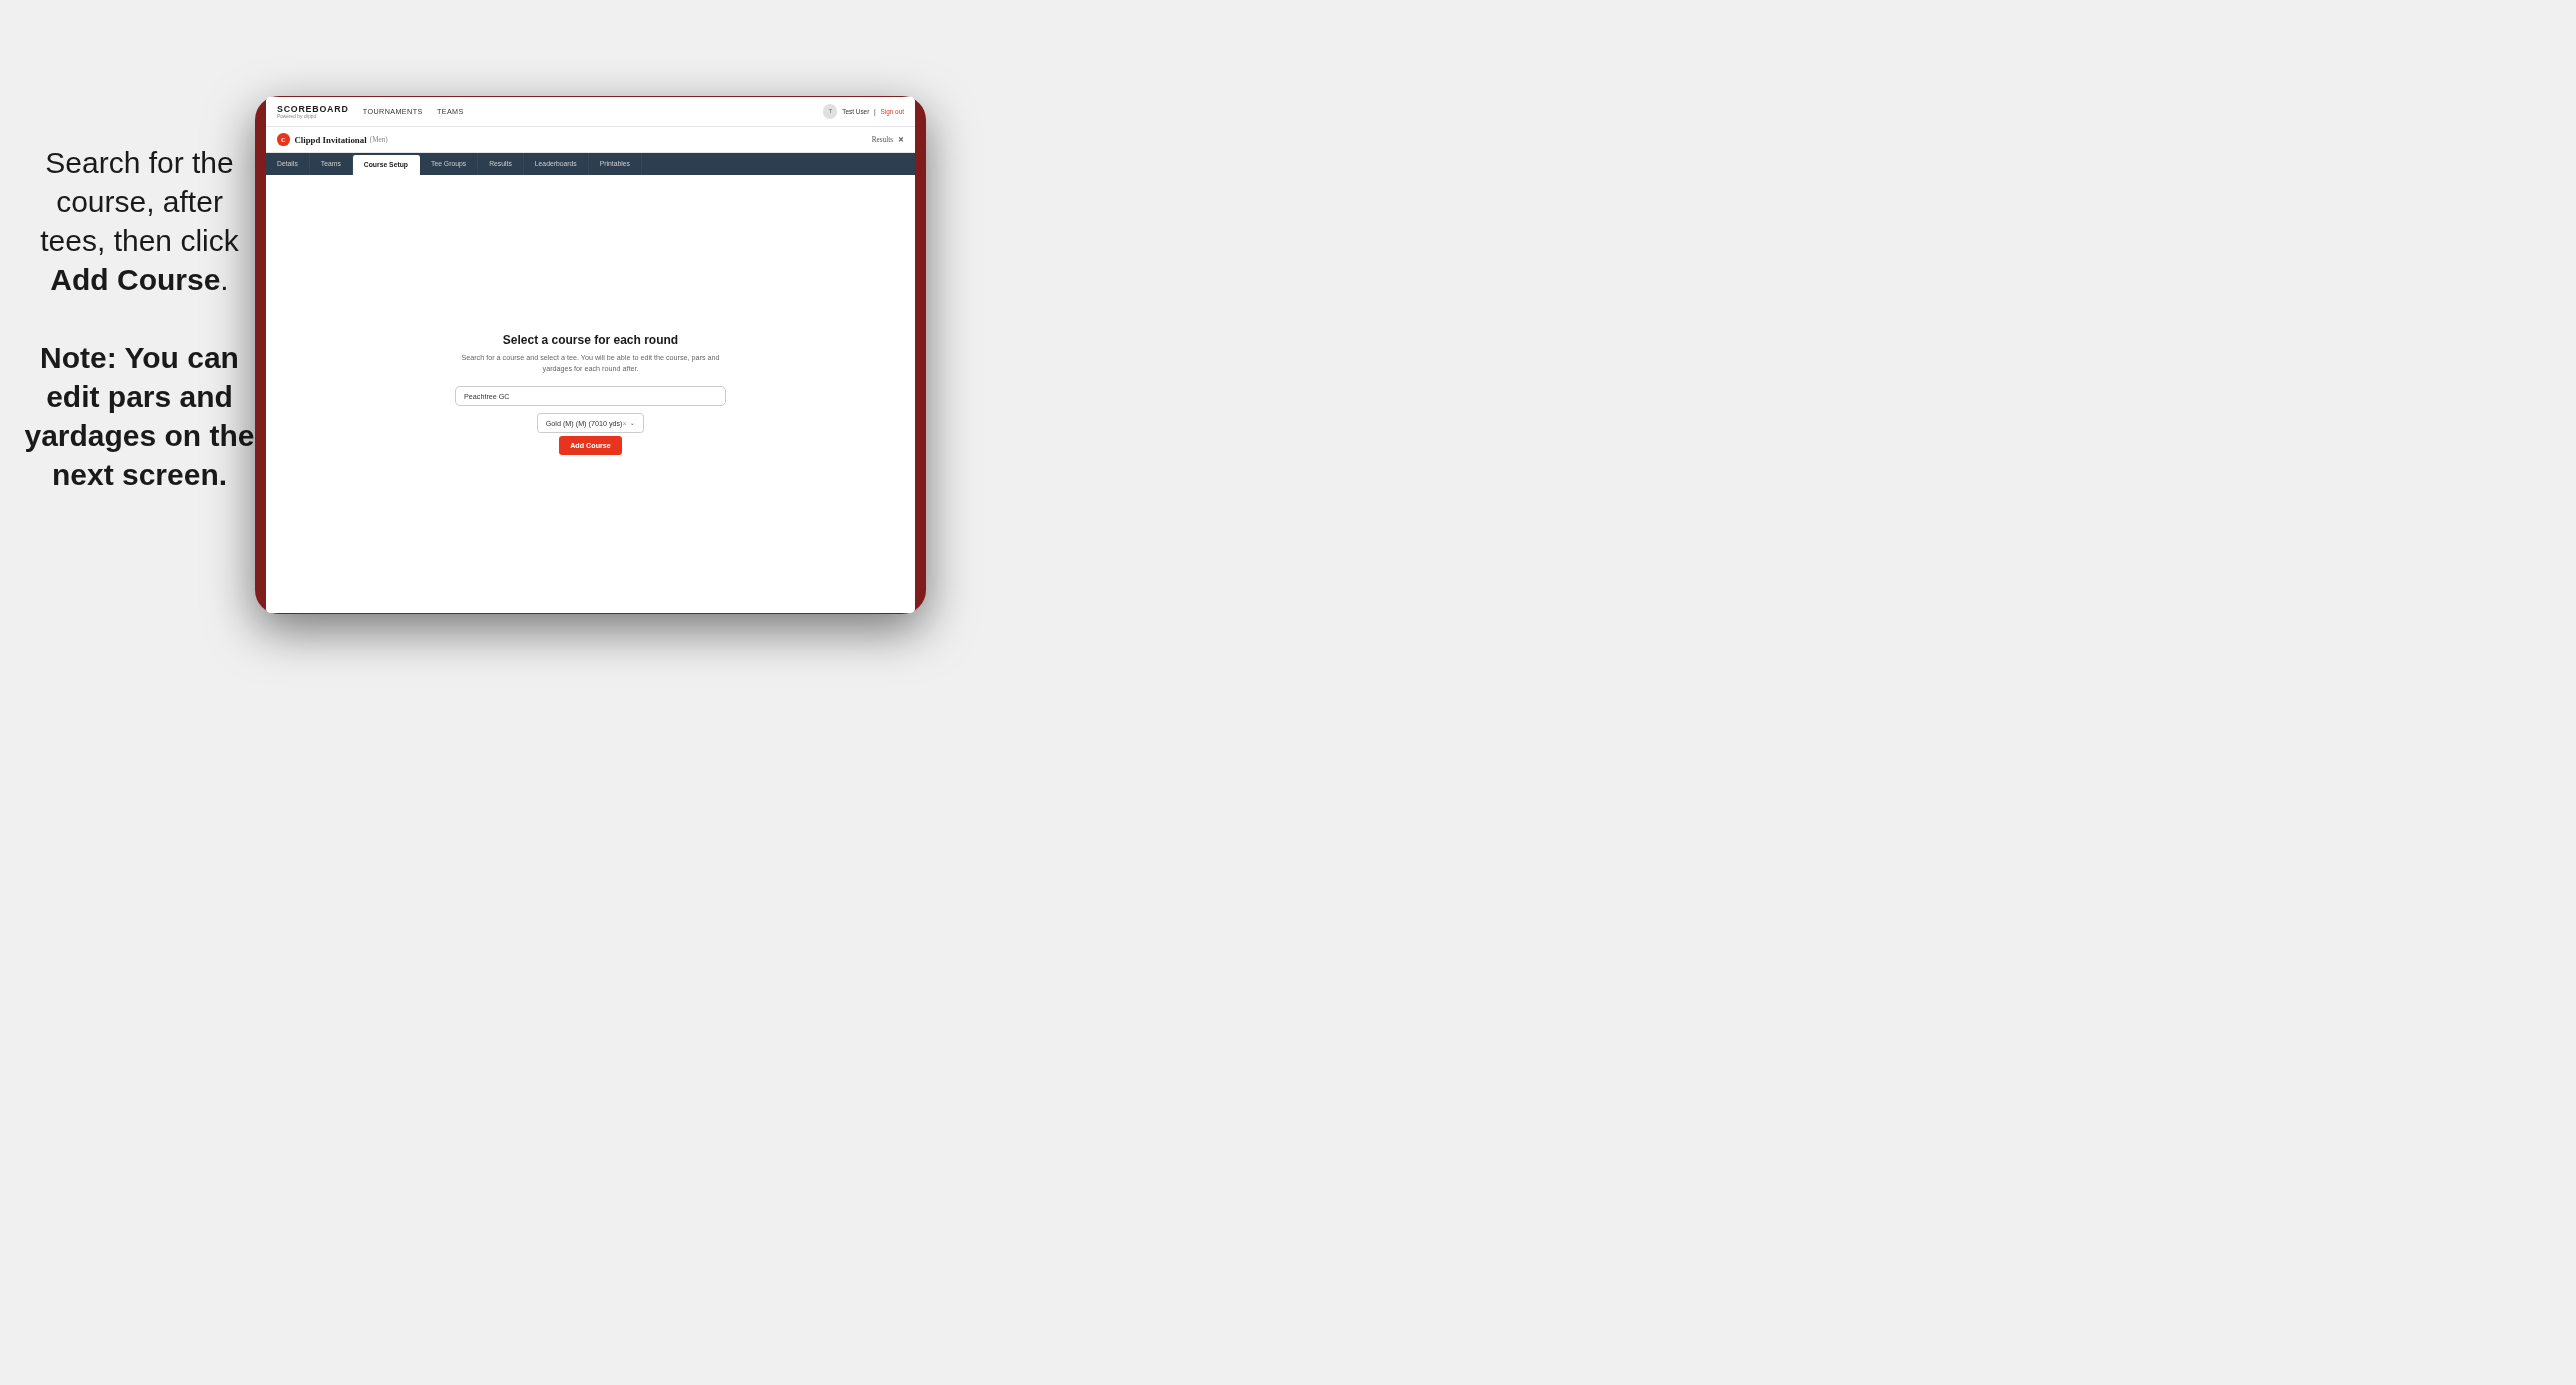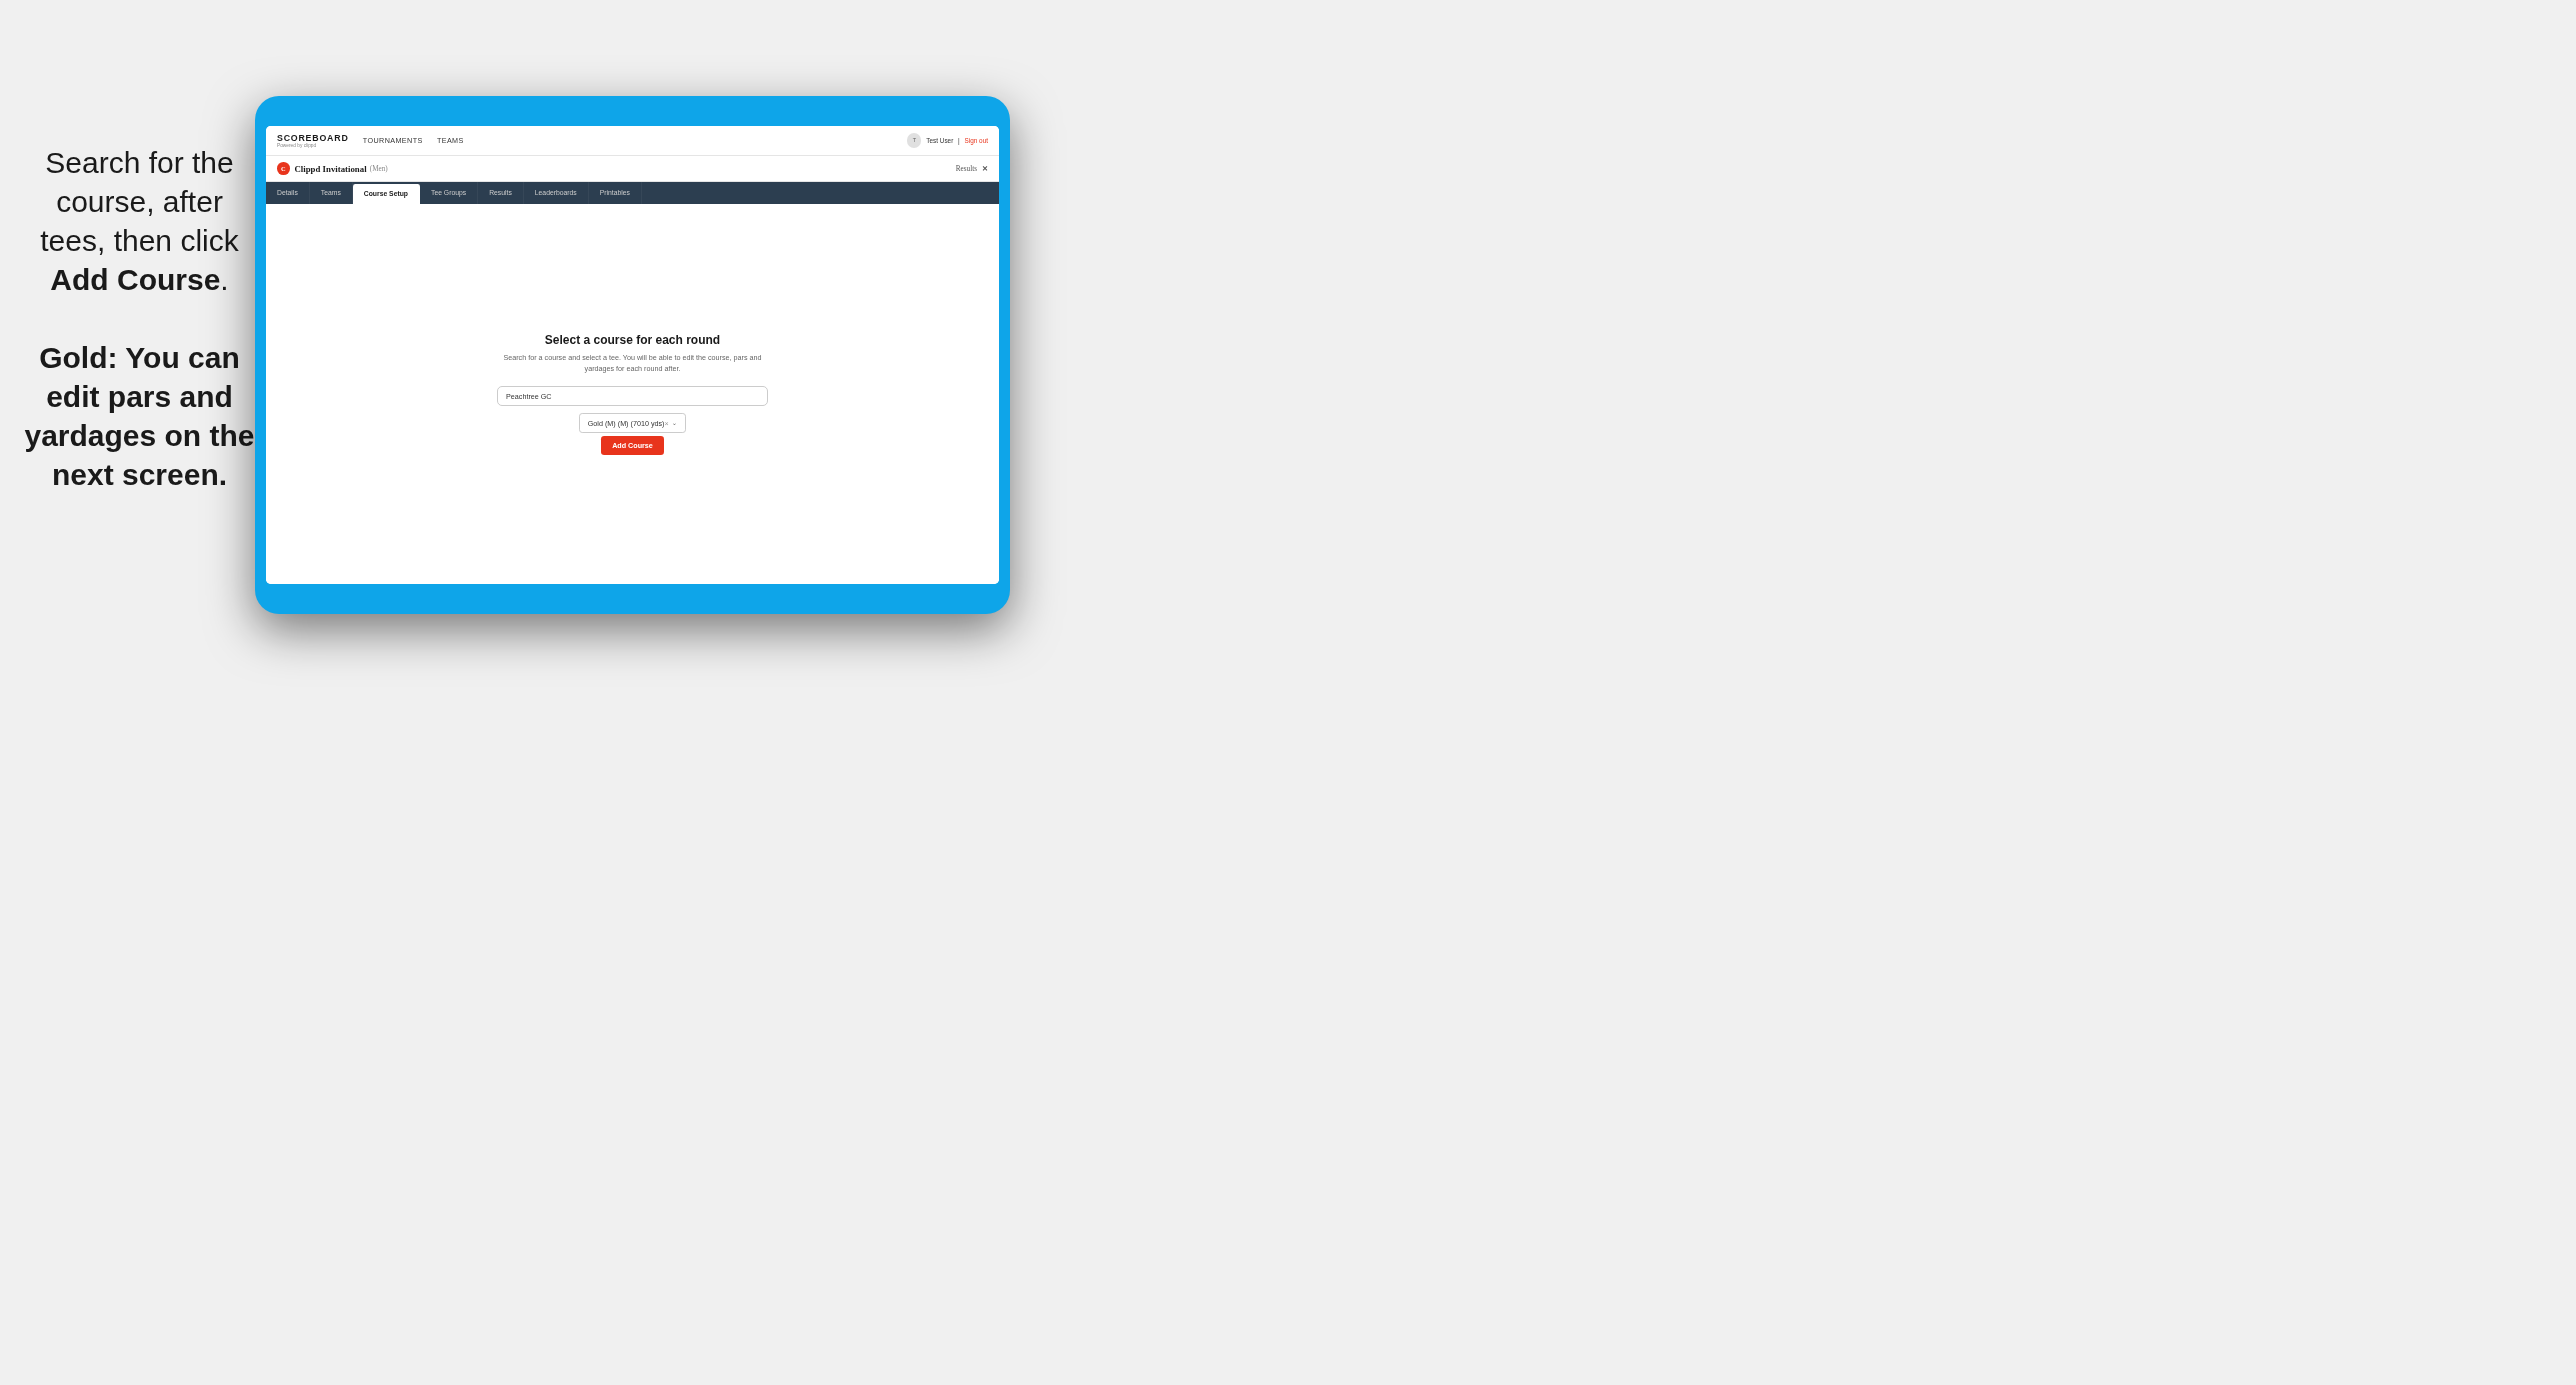--- a/index.html
+++ b/index.html
@@ -24,25 +24,25 @@
       text-align: center;
     }
     .instructions .normal { font-weight: 400; }
     .instructions .bold { font-weight: 700; }
 
     
     .tablet {
       position: absolute;
       left: 255px;
       top: 96px;
-      width: 755px;
+      width: 671px;
       height: 518px;
-      background: #0ea5e9;
+      background: #7f1d1d;
       border-radius: 24px;
-      padding: 30px 11px;
+      padding: 1px 11px;
       box-shadow: 0 16px 48px rgba(0,0,0,0.5);
     }
     .tablet-screen {
       width: 100%;
       height: 100%;
       background: #fff;
       border-radius: 4.8px;
       overflow: hidden;
       display: flex;
       flex-direction: column;
@@ -268,21 +268,21 @@
 <body>
 
 <div class="instructions">
   <p class="normal">Search for the</p>
   <p class="normal">course, after</p>
   <p class="normal">tees, then click</p>
   <p>
     <span class="bold">Add Course</span><span>.</span>
   </p>
   <br>
-  <p class="bold">Gold: You can</p>
+  <p class="bold">Note: You can</p>
   <p class="bold">edit pars and</p>
   <p class="bold">yardages on the</p>
   <p class="bold">next screen.</p>
 </div>
 
 <div class="arrow-container">
   <svg class="arrow-svg" viewBox="0 0 380 280" fill="none" xmlns="http://www.w3.org/2000/svg">
     <path d="M 60 30 L 280 230" stroke="#e8345a" stroke-width="4" stroke-linecap="round"></path>
     <polygon points="260,240 290,220 285,255" fill="#e8345a"></polygon>
   </svg>

